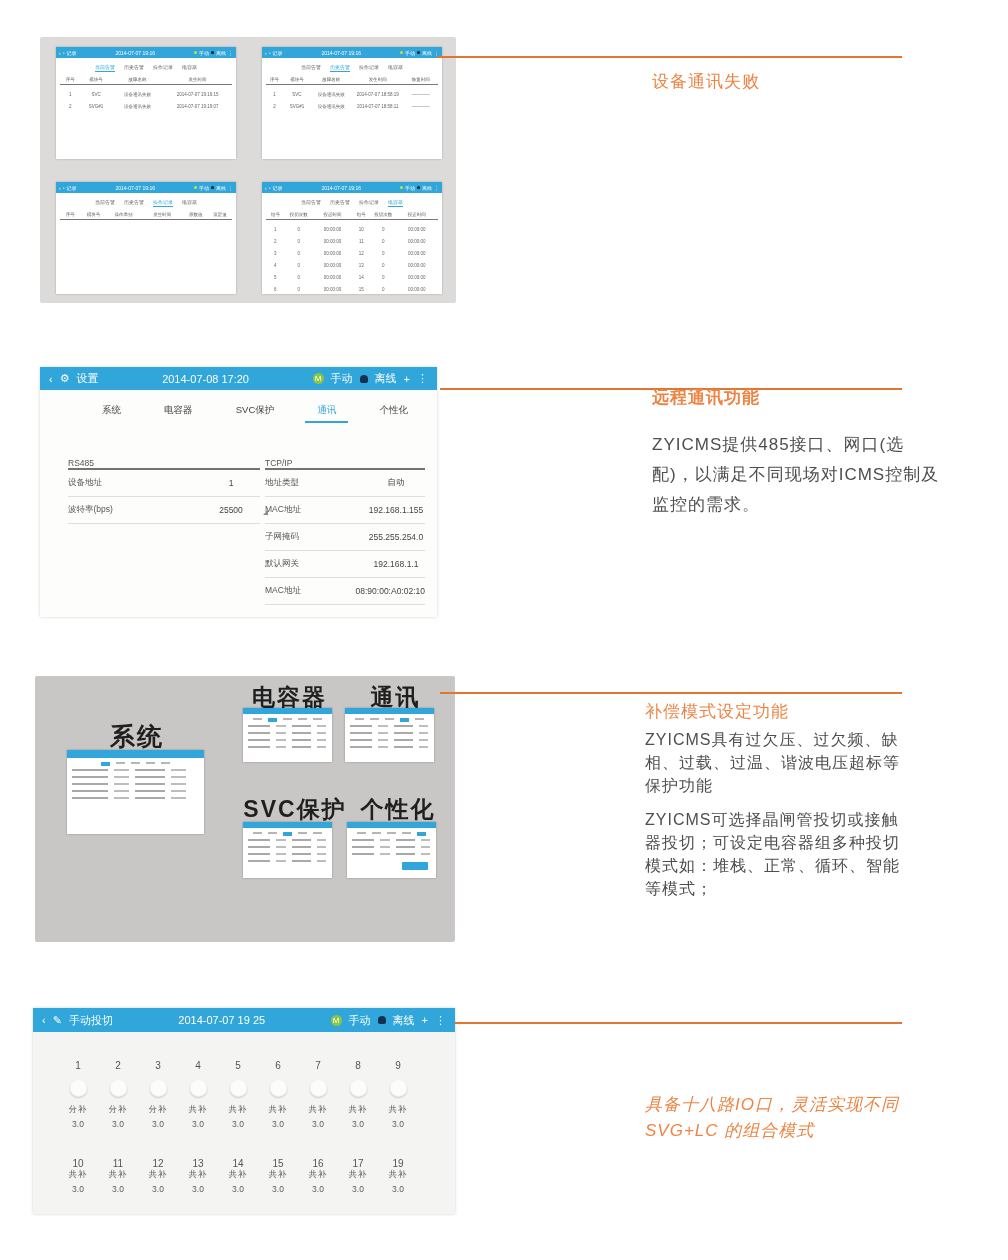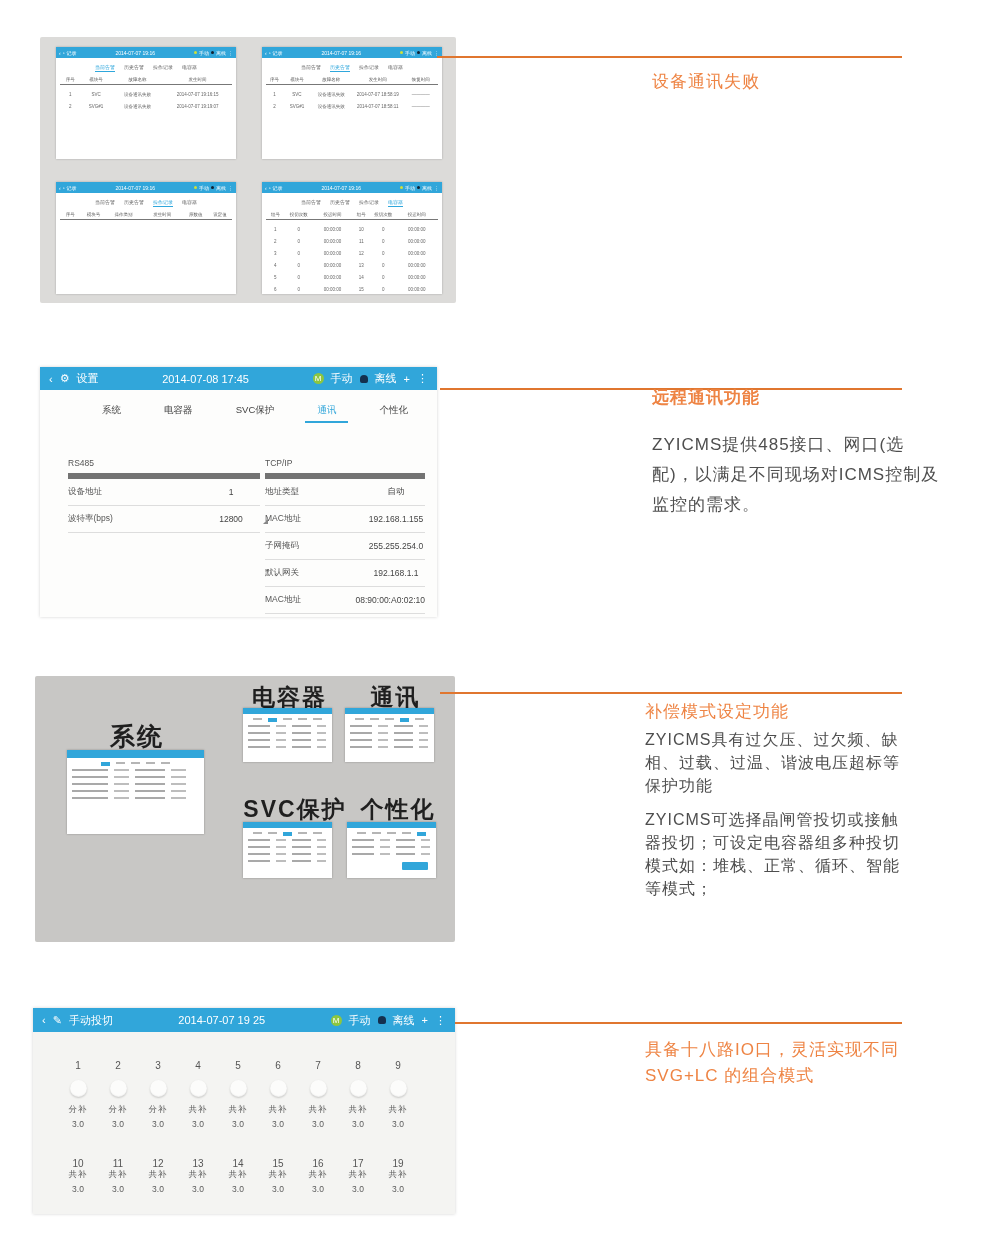--- a/index.html
+++ b/index.html
@@ -37,21 +37,21 @@
   .big-tb .sp{flex:1;}
   .badge{width:11px;height:11px;border-radius:50%;background:#8dc63f;color:#fff;font-size:8px;
          display:inline-flex;align-items:center;justify-content:center;}
   .bell{width:8px;height:8px;border-radius:50% 50% 2px 2px;background:#14304f;display:inline-block;}
   .set-body{position:relative;background:#fdfdfc;height:227px;}
   .set-tabs{position:absolute;left:50px;top:14px;width:330px;display:flex;justify-content:space-between;
             font-size:9.5px;color:#444;}
   .set-tab{padding:0 12px 4px;}
   .set-tab.act{color:#31a6da;border-bottom:2px solid #31a6da;}
   .grp{position:absolute;font-size:8.5px;color:#555;}
-  .grp-title{border-bottom:6px solid #737373;padding-bottom:5px;}
+  .grp-title{border-bottom:2px solid #737373;}
   .frow{display:flex;align-items:center;justify-content:space-between;height:26px;
         border-bottom:1px solid #ddd;}
   .fval{min-width:58px;text-align:center;color:#444;position:relative;}
   .fval.dd::after{content:"";position:absolute;right:-8px;bottom:0;border-left:5px solid transparent;
         border-bottom:5px solid #888;}
 
   
   .mode-label{position:absolute;font-weight:700;color:#1f1f1f;font-size:23px;letter-spacing:2px;text-align:center;}
   .tiny{position:absolute;background:#fff;box-shadow:0 0 2px rgba(0,0,0,.3);overflow:hidden;}
   .tiny-tb{background:#31a6da;}
@@ -276,21 +276,21 @@
   </div>
   <div class="rule" style="left:437px;top:56px;width:465px;"></div>
   <div class="h-orange" style="left:652px;top:70px;">设备通讯失败</div>
 
   <div class="shot" style="left:40px;top:367px;width:397px;">
     <div id="set-tb" class="big-tb" style="height:23px;">
         <span>‹</span>
         <span>⚙</span>
         <span>设置</span>
         <span class="sp"></span>
-        <span>2014-07-08 17:45</span>
+        <span>2014-07-08 17:20</span>
         <span class="sp"></span>
         <span class="badge">M</span>
         <span>手动</span>
         <span class="bell"></span>
         <span>离线</span>
         <span>+</span>
         <span>⋮</span>
       </div>
     <div class="set-body">
       <div id="set-tabs" class="set-tabs">
@@ -301,21 +301,21 @@
           <span class="set-tab">个性化</span>
         </div>
       <div id="grp-rs485" class="grp" style="left:28px;top:68px;width:192px;">
         <div class="grp-title">RS485</div>
       <div class="frow">
             <span>设备地址</span>
             <span class="fval">1</span>
           </div>
           <div class="frow">
             <span>波特率(bps)</span>
-            <span class="fval dd">12800</span>
+            <span class="fval dd">25500</span>
           </div>
         </div>
       <div id="grp-tcpip" class="grp" style="left:225px;top:68px;width:160px;">
         <div class="grp-title">TCP/IP</div>
       <div class="frow">
             <span>地址类型</span>
             <span class="fval">自动</span>
           </div>
           <div class="frow">
             <span>MAC地址</span>
@@ -640,15 +640,15 @@
           </div>
           <div class="cell">
             <div class="cnum">19</div>
             <div class="clabel">共补</div>
             <div class="cval">3.0</div>
           </div>
         </div>
     </div>
   </div>
   <div class="rule" style="left:455px;top:1022px;width:447px;"></div>
-  <div class="h-orange" style="left:645px;top:1037px;width:262px;line-height:26px;">具备十八路IO口，灵活实现不同 SVG+LC 的组合模式</div>
+  <div class="h-orange" style="left:645px;top:1092px;width:262px;line-height:26px;font-style:italic;">具备十八路IO口，灵活实现不同 SVG+LC 的组合模式</div>
 
 </div>
 
 </body></html>

